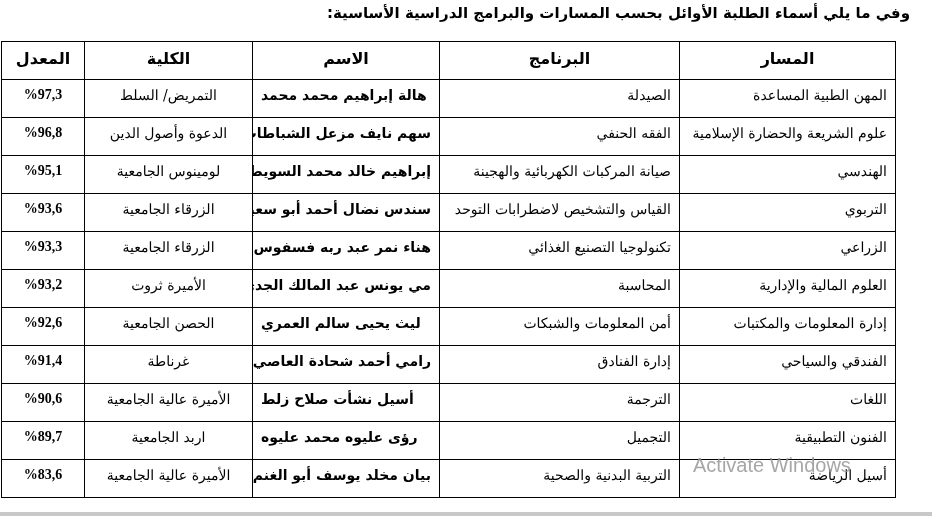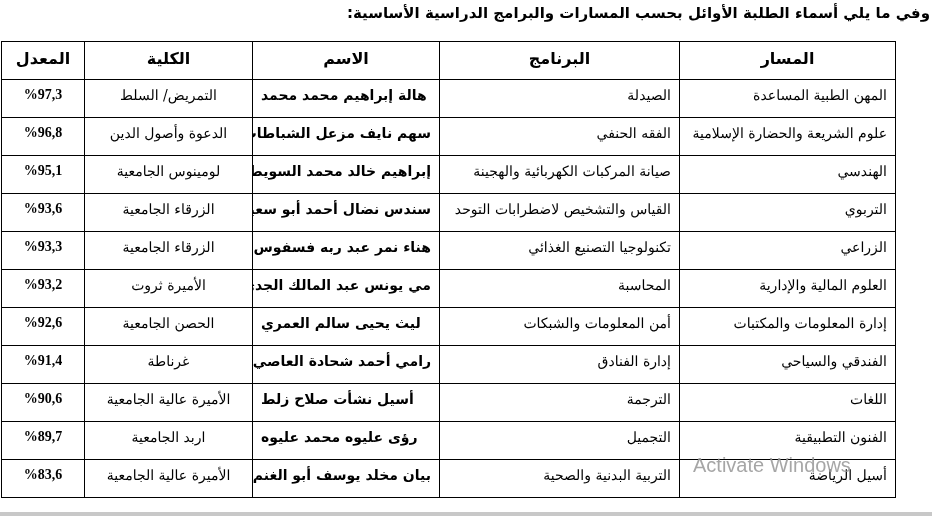--- a/index.html
+++ b/index.html
@@ -1,21 +1,21 @@
 <!DOCTYPE html>
 <html><head>
   <meta charset="utf-8">
   <style>
     html, body { margin: 0; padding: 0; background: #ffffff; }
     body {
       width: 932px; height: 516px; overflow: hidden; position: relative;
       font-family: "DejaVu Sans", "Liberation Sans", sans-serif; color: #000;
     }
     .heading {
-      position: absolute; top: 4px; right: 2px;
+      position: absolute; top: 4px; right: 22px;
       font-size: 15px; font-weight: bold; direction: rtl; white-space: nowrap;
     }
     table.results {
       position: absolute; left: 1px; top: 41px;
       border-collapse: collapse; direction: rtl; table-layout: fixed;
       width: 894px;
     }
     table.results th, table.results td {
       border: 1.5px solid #000; height: 38px; padding: 0 8px;
       vertical-align: top; padding-top: 7px; box-sizing: border-box;

